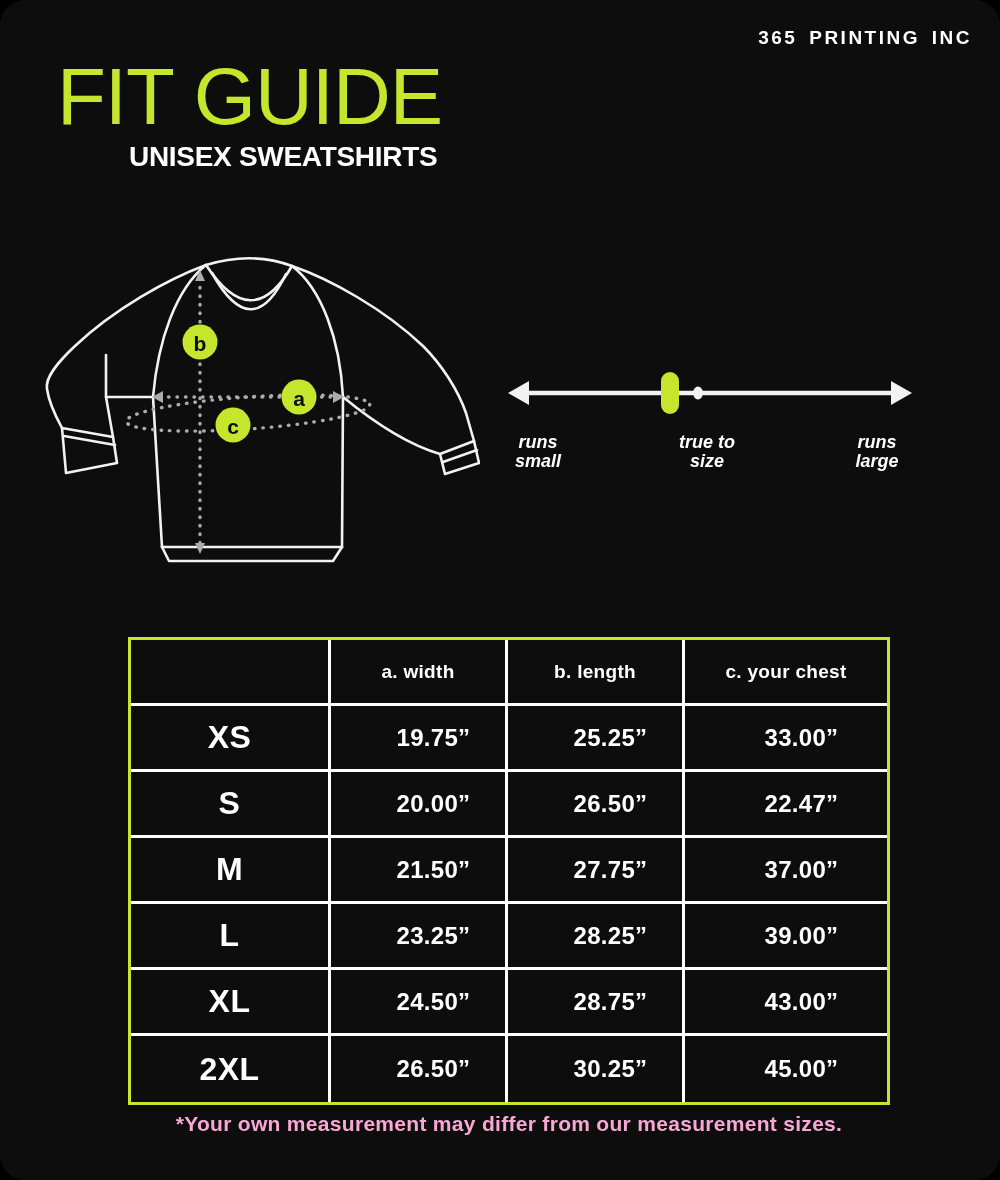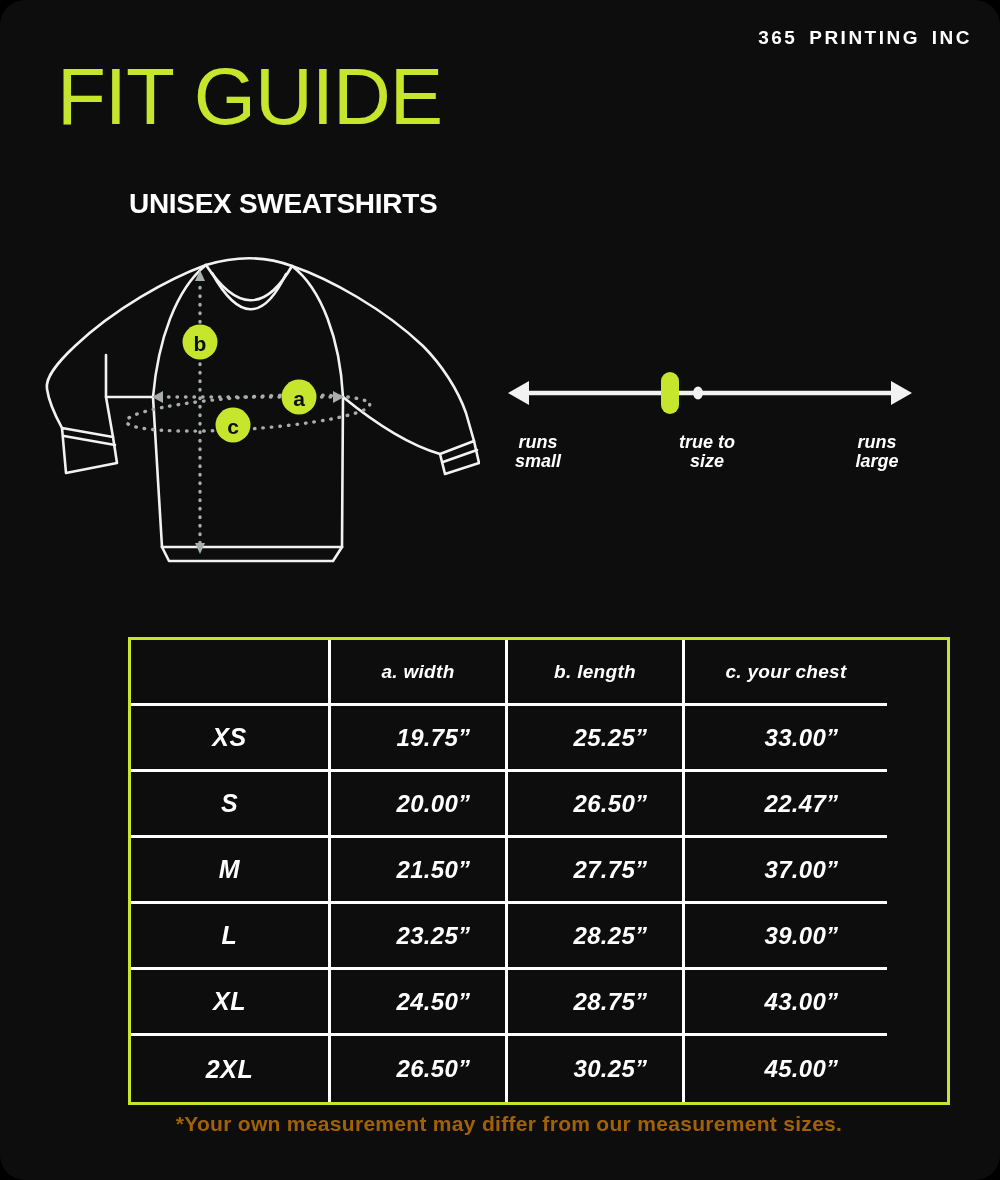--- a/index.html
+++ b/index.html
@@ -21,55 +21,54 @@
     letter-spacing:2.5px;word-spacing:4px;
   }
   .title{
     position:absolute;left:57px;top:57px;
     color:var(--accent);font-size:80px;font-weight:normal;
     letter-spacing:-1px;line-height:1;white-space:nowrap;
   }
   .subtitle{
     position:absolute;left:129px;top:141px;
     color:#fff;font-size:28px;font-weight:bold;
-    letter-spacing:-0.3px;white-space:nowrap;margin-top:47px;
+    letter-spacing:-0.3px;white-space:nowrap;
   }
   .diagram-svg{position:absolute;left:30px;top:245px;}
   .scale-svg{position:absolute;left:505px;top:368px;}
   .accent-fill{fill:var(--accent);}
   .scale-label{
     position:absolute;top:433px;transform:translateX(-50%);
     color:#fff;font-size:18px;font-weight:bold;line-height:19px;
     text-align:center;white-space:nowrap;
   }
   .scale-label span{display:block;font-style:italic;}
   .scale-label.l1{left:538px;}
   .scale-label.l2{left:707px;}
   .scale-label.l3{left:877px;}
   .size-table{
-    position:absolute;left:128px;top:637px;width:822px;height:468px;
+    position:absolute;left:128px;top:637px;width:762px;height:468px;
     border:3px solid var(--accent);
     display:grid;
     grid-template-columns:200px 177px 177px 202px;
     grid-template-rows:66px repeat(6,1fr);
-    font-style:italic;
   }
   .cell{
     border-right:3px solid #fff;border-bottom:3px solid #fff;
     display:flex;align-items:center;justify-content:center;
     color:#fff;
   }
   .cell.col-last{border-right:none;}
   .cell.row-last{border-bottom:none;}
   .cell.head{font-size:19px;font-weight:bold;letter-spacing:0.3px;}
-  .cell.size{font-size:25px;font-weight:bold;letter-spacing:0.5px;}
+  .cell.size{font-size:32px;font-weight:bold;letter-spacing:0.5px;}
   .cell.val{font-size:24px;font-weight:bold;letter-spacing:0.3px;padding-left:31px;}
   .footnote{
     position:absolute;left:128px;top:1112px;width:762px;
-    text-align:center;color:#a16207;font-size:21px;font-weight:bold;
+    text-align:center;color:#f9a8d4;font-size:21px;font-weight:bold;
     letter-spacing:0.3px;white-space:nowrap;
   }
 </style>
 </head>
 <body>
 
 <div class="canvas">
 
   <div class="brand">365 PRINTING INC</div>
 

